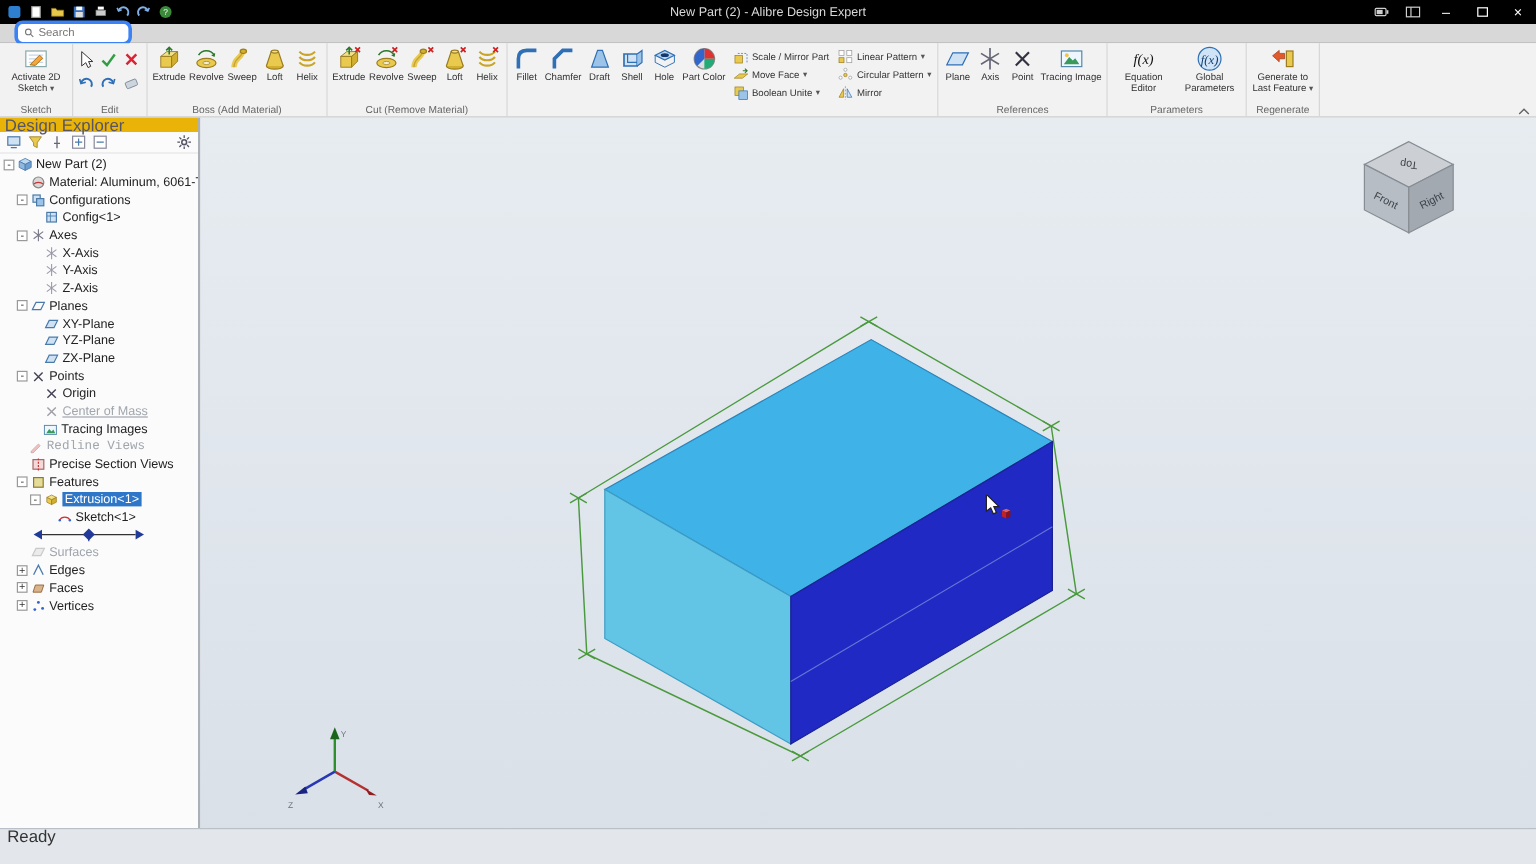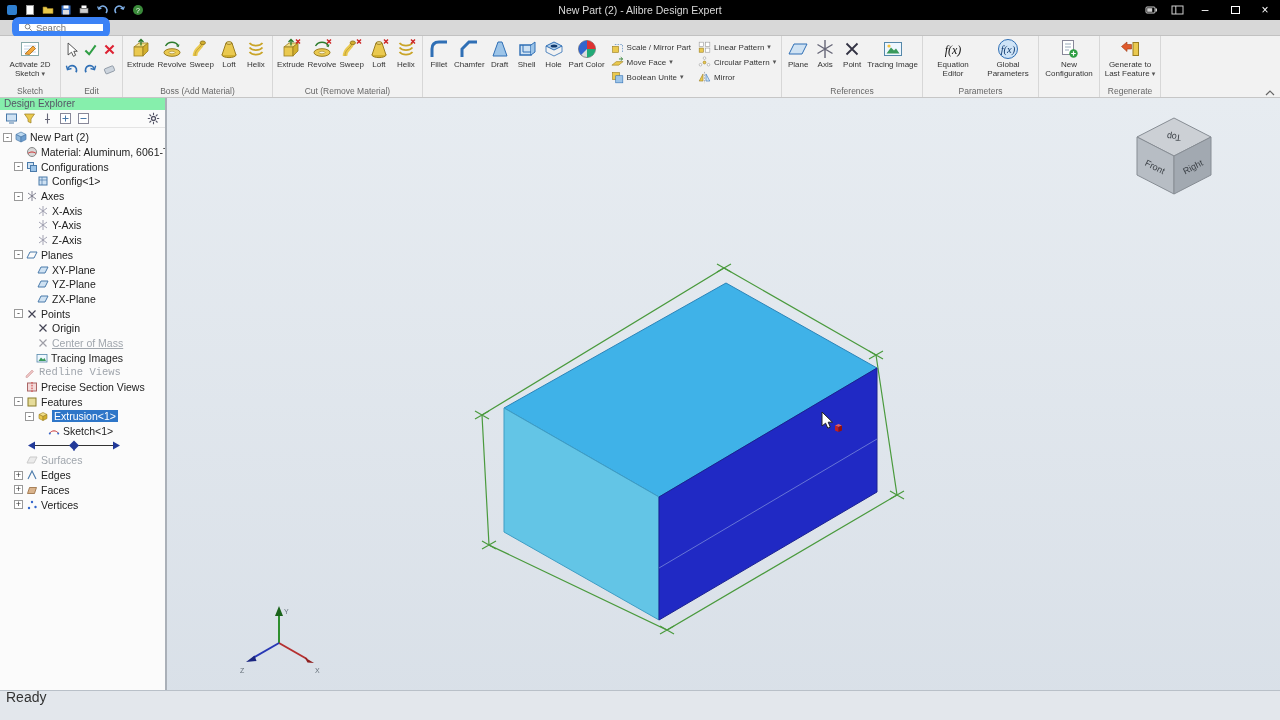--- a/index.html
+++ b/index.html
@@ -12,39 +12,39 @@
 .qa .icon{width:14px;height:14px;display:flex;align-items:center;justify-content:center;}
 .title{position:absolute;left:0;right:0;text-align:center;font-size:10.5px;color:#d8d8d8;}
 .wright{margin-left:auto;display:flex;align-items:center;z-index:2;}
 .wright .sicon{width:26px;height:20px;display:flex;align-items:center;justify-content:center;}
 .wbtn{width:30px;height:20px;display:flex;align-items:center;justify-content:center;color:#fff;font-size:12px;}
 .maxbox{width:9px;height:8px;border:1px solid #fff;display:block;}
 
 .menubar{position:absolute;top:20px;left:0;right:0;height:16px;background:#d8d8d8;border-bottom:1px solid #c2c2c2;display:flex;align-items:center;}
 .mitem{padding:0 8px;height:16px;line-height:16px;font-size:11px;color:#222;}
 .mitem.active{background:#f2f2f2;border:1px solid #6f9fd0;line-height:14px;color:#17558f;}
-.searchbox{margin-left:12px;width:98px;height:21px;background:#fff;border:7px solid #3b82f6;border-radius:7px;display:flex;align-items:center;padding:0 5px;gap:3px;}
+.searchbox{margin-left:12px;width:98px;height:21px;background:#fff;border:3px solid #3b82f6;border-radius:7px;display:flex;align-items:center;padding:0 5px;gap:3px;}
 .searchbox input{border:none;outline:none;width:70px;font-size:9.5px;font-family:"Liberation Sans",sans-serif;color:#444;background:transparent;}
 
 .ribbon{position:absolute;top:36px;left:0;right:0;height:62px;background:#f2f2f2;border-bottom:1px solid #c6c6c6;display:flex;}
 .rgroup{display:flex;flex-direction:column;border-right:1px solid #d7d7d7;height:61px;}
 .rbody{flex:1;display:flex;align-items:flex-start;padding:2px 3px 0 3px;gap:1px;}
 .rlabel{height:12px;font-size:8.5px;color:#666;text-align:center;line-height:12px;white-space:nowrap;padding:0 5px;}
 .rbtn{min-width:26px;max-width:54px;display:flex;flex-direction:column;align-items:center;font-size:8px;color:#333;text-align:center;line-height:1.12;padding:0 1px;}
 .rbtn .icon{width:22px;height:22px;margin-bottom:1px;}
 .rcol{display:flex;flex-direction:column;gap:1px;padding:2px 2px 0 4px;}
 .ritem{display:flex;align-items:center;gap:3px;font-size:8px;height:14px;white-space:nowrap;color:#333;}
 .ritem .icon{width:13px;height:13px;}
 .caret{font-size:7px;color:#555;}
 .editgrid{display:grid;grid-template-columns:repeat(3,17px);grid-auto-rows:17px;gap:2px;padding-top:4px;}
 .editgrid .icon{width:15px;height:15px;}
 .collapse{position:absolute;right:5px;bottom:1px;}
 
 .explorer{position:absolute;top:98px;left:0;width:167px;bottom:14px;background:#fbfbfb;border-right:2px solid #aab0b8;display:flex;flex-direction:column;}
-.exp-header{height:12px;background:#86efac;font-size:10px;color:#556;line-height:12px;padding-left:4px;}
+.exp-header{height:12px;background:#eab308;font-size:14px;color:#556;line-height:12px;padding-left:4px;}
 .exp-tools{height:18px;display:flex;align-items:center;gap:5px;padding:0 5px;border-bottom:1px solid #e4e4e4;}
 .exp-tools .spacer{flex:1;}
 .exp-tools .icon{width:13px;height:13px;}
 .tree{flex:1;overflow:hidden;padding-top:2px;}
 .trow{height:14.7px;display:flex;align-items:center;white-space:nowrap;font-size:10.5px;color:#222;}
 .trow .exp{width:9px;height:9px;border:1px solid #999;background:#fff;font-size:9px;line-height:7px;text-align:center;margin-right:3px;color:#333;flex:none;}
 .trow .ticon{width:12px;height:12px;margin-right:3px;flex:none;}
 .trow.dim{color:#a0a6ad;}
 .trow.dim .ticon{opacity:.5;}
 .lbl.sel{background:#2e76c8;color:#fff;padding:0 2px;}
@@ -492,36 +492,20 @@
           <span class="blabel">Global Parameters</span>
         </div>
       </div>
       <div class="rlabel">Parameters</div>
     </div>
     <div class="rgroup">
       <div class="rbody">
         <div class="rbtn">
           <span class="icon ">
             <svg viewBox="0 0 22 22" width="22" height="22">
-              <rect x="4.5" y="2.5" width="11" height="14" fill="#fff" stroke="#889"></rect>
-              <path d="M7 6h6M7 9h6M7 12h4" stroke="#9ab"></path>
-              <circle cx="15.5" cy="15.5" r="4.2" fill="#2f9e44"></circle>
-              <path d="M15.5 13.2v4.6M13.2 15.5h4.6" stroke="#fff" stroke-width="1.2"></path>
-            </svg>
-          </span>
-          <span class="blabel">New Configuration</span>
-        </div>
-      </div>
-      <div class="rlabel"></div>
-    </div>
-    <div class="rgroup">
-      <div class="rbody">
-        <div class="rbtn">
-          <span class="icon ">
-            <svg viewBox="0 0 22 22" width="22" height="22">
               <path d="M2.5 8.5l5.5-4.5v2.5h4.5V11H8v2.5z" fill="#e05a2b" stroke="#9a3a14" stroke-width=".6"></path>
               <rect x="14" y="4.5" width="5.5" height="13" fill="#eac94f" stroke="#9a7d20"></rect>
             </svg>
           </span>
           <span class="blabel">Generate to Last Feature <span class="caret">▾</span></span>
         </div>
       </div>
       <div class="rlabel">Regenerate</div>
     </div>
   </div>

